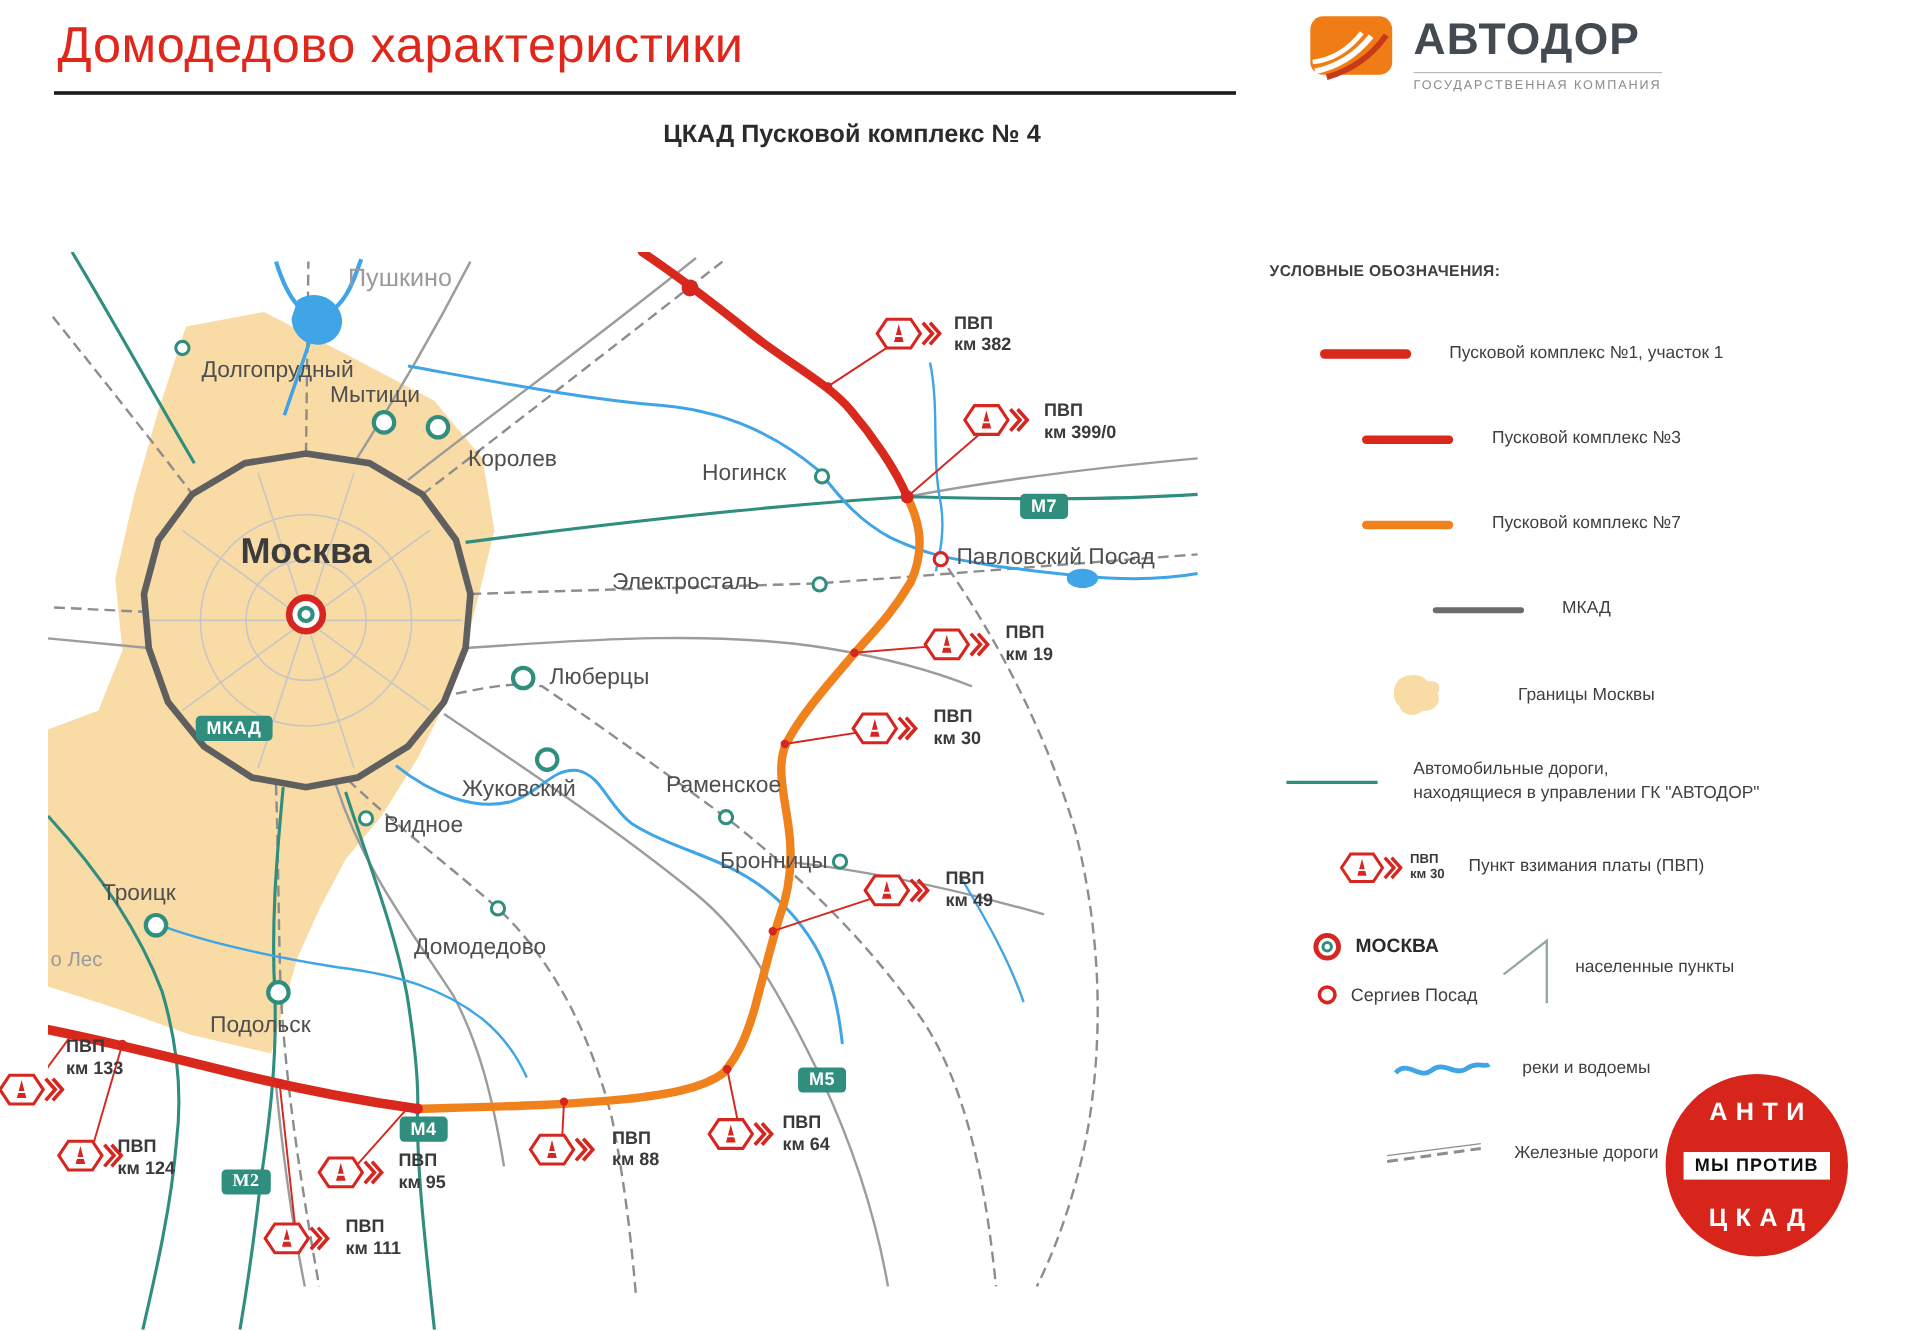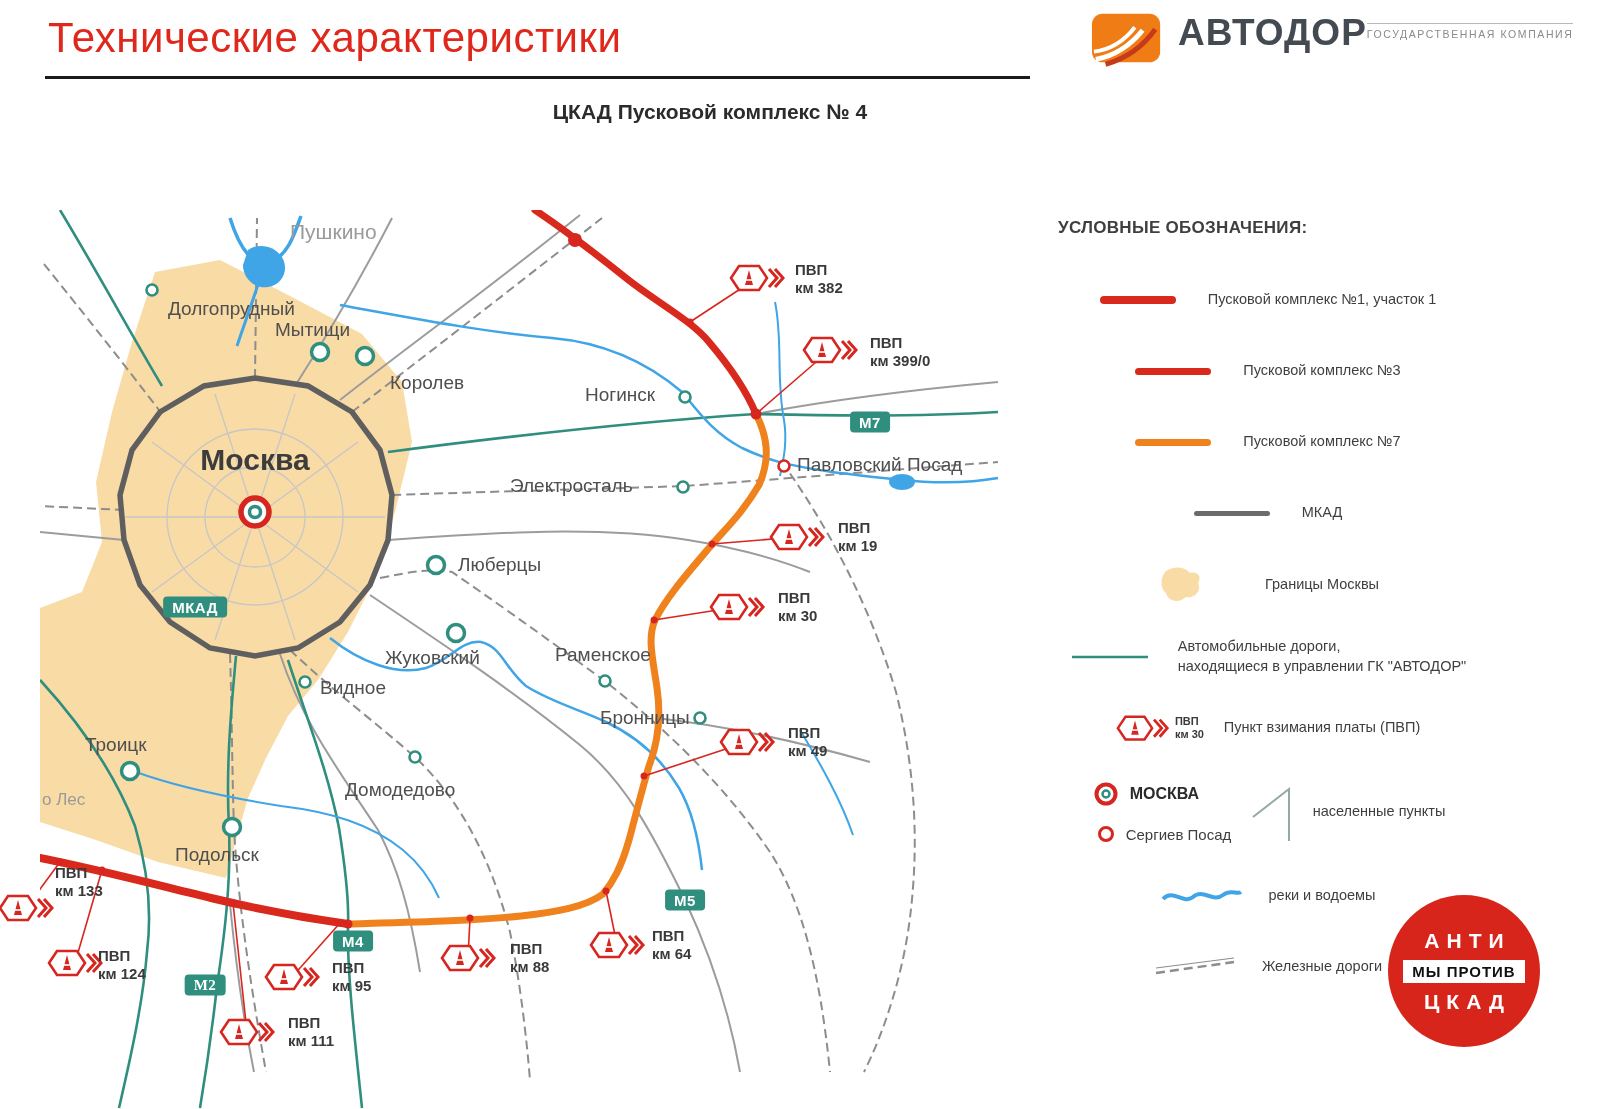--- a/index.html
+++ b/index.html
@@ -8,21 +8,21 @@
     background:#ffffff;font-family:"Liberation Sans",sans-serif;
   }
   
   .page-title{
     position:absolute;left:48px;top:14px;margin:0;
     font-size:42px;font-weight:400;color:var(--title-red,#e0271b);
     letter-spacing:.5px;
   }
   .title-rule{position:absolute;left:45px;top:76px;width:985px;height:2.5px;background:#1b1b1b;}
   .logo{position:absolute;left:1090px;top:8px;display:flex;align-items:flex-start;gap:12px;}
-  .logo-text-block{display:flex;flex-direction:row;padding-top:6px;}
+  .logo-text-block{display:flex;flex-direction:column;padding-top:6px;}
   .logo-name{font-size:37px;font-weight:bold;color:#434a52;letter-spacing:1px;line-height:1;}
   .logo-tagline{font-size:10.5px;color:#8a8a8a;letter-spacing:1.6px;margin-top:9px;border-top:1px solid #b9b9b9;padding-top:4px;}
   .map-title{
     position:absolute;left:280px;top:100px;width:860px;margin:0;text-align:center;
     font-size:21px;font-weight:bold;color:#2b2b2b;
   }
   
   .map-canvas{position:absolute;left:40px;top:210px;width:960px;height:899px;}
   #map-base{position:absolute;left:0;top:0;}
   #map-overlay{position:absolute;left:0;top:0;width:960px;height:899px;}
@@ -53,42 +53,42 @@
     position:absolute;font-size:15px;font-weight:bold;color:#3a3a3a;
     line-height:1.2;white-space:nowrap;
   }
   .shield{
     position:absolute;transform:translate(-50%,-50%);
     background:var(--shield-teal,#2f8e7e);color:#fff;font-weight:bold;font-size:15px;
     padding:2px 9px;border-radius:4px;letter-spacing:.5px;white-space:nowrap;
   }
   
   .legend{position:absolute;left:1058px;top:218px;width:420px;}
-  .legend-header{font-size:17px;font-weight:bold;color:#3f3f3f;margin-bottom:42px;letter-spacing:.3px;}
+  .legend-header{font-size:13px;font-weight:bold;color:#3f3f3f;margin-bottom:42px;letter-spacing:.3px;}
   .legend-row{display:flex;align-items:center;margin-bottom:31px;min-height:40px;justify-content:center;}
   .legend-swatch{width:108px;flex:none;display:flex;align-items:center;gap:6px;}
   .legend-line{width:76px;}
   .legend-label{font-size:14.5px;color:#3f3f3f;white-space:pre-line;line-height:1.35;}
   .legend-cities-col{display:flex;flex-direction:column;gap:14px;flex:none;width:160px;}
   .legend-city-entry{display:flex;align-items:center;gap:9px;}
   .legend-city-big{font-size:16px;font-weight:bold;color:#2b2b2b;}
   .legend-city-small{font-size:15px;color:#3f3f3f;}
   .pvp-cap{font-size:11px;font-weight:bold;color:#3a3a3a;line-height:1.2;}
   
   .stamp{
     position:absolute;left:1388px;top:895px;width:152px;height:152px;border-radius:50%;
-    background:#d8251c;display:flex;flex-direction:column;align-items:center;justify-content:center;gap:7px;
+    background:#d8251c;display:flex;flex-direction:column;align-items:center;justify-content:center;gap:21px;
   }
   .stamp-line{color:#fff;font-weight:bold;font-size:21px;letter-spacing:7px;padding-left:7px;}
   .stamp-box{background:#fff;color:#101010;font-weight:bold;font-size:15px;padding:3px 9px;letter-spacing:1px;}
 </style>
 </head>
 <body>
 
-<h1 class="page-title">Технические характеристики</h1>
+<h1 class="page-title">Домодедово характеристики</h1>
 <div class="title-rule"></div>
 
 <div class="logo">
   <span style="line-height:0;">
     <svg width="76" height="60" viewBox="0 0 78 60">
       <rect x="2" y="5" width="70" height="50" rx="11" fill="#f07c15"></rect>
       <path d="M4,44 C22,42 36,32 46,19" stroke="#ffffff" stroke-width="4" fill="none"></path>
       <path d="M6,52 C26,48 42,37 54,22" stroke="#ffffff" stroke-width="5" fill="none"></path>
       <path d="M16,57 C37,51 55,38 67,21" stroke="#c7391b" stroke-width="5" fill="none"></path>
     </svg>

